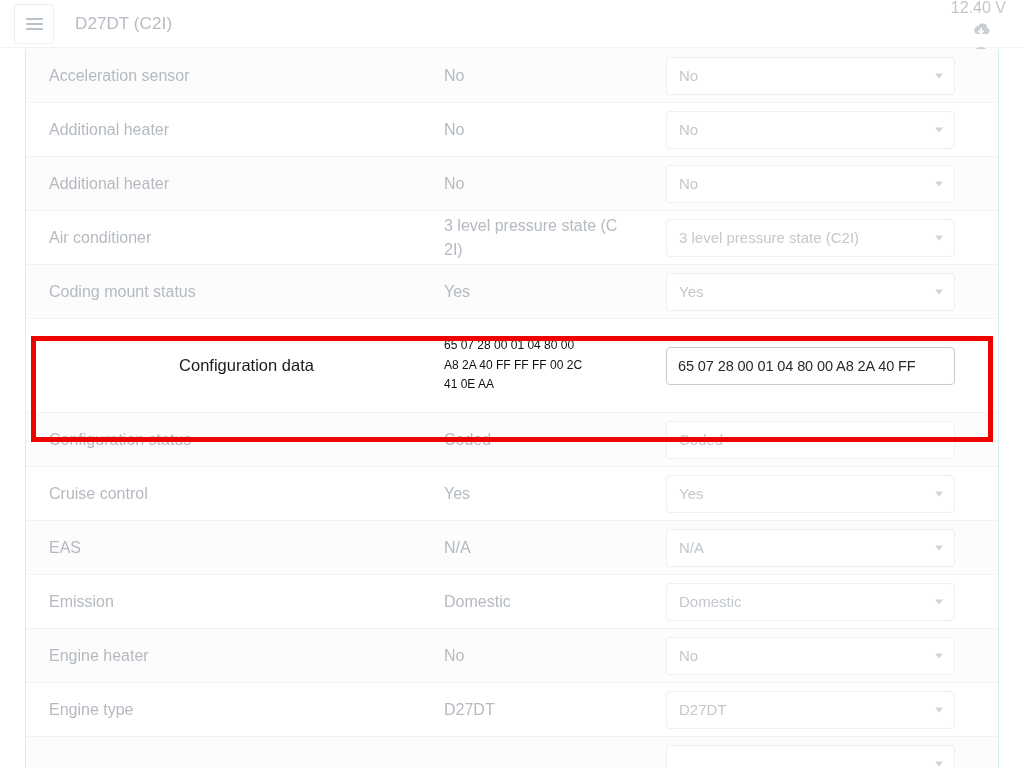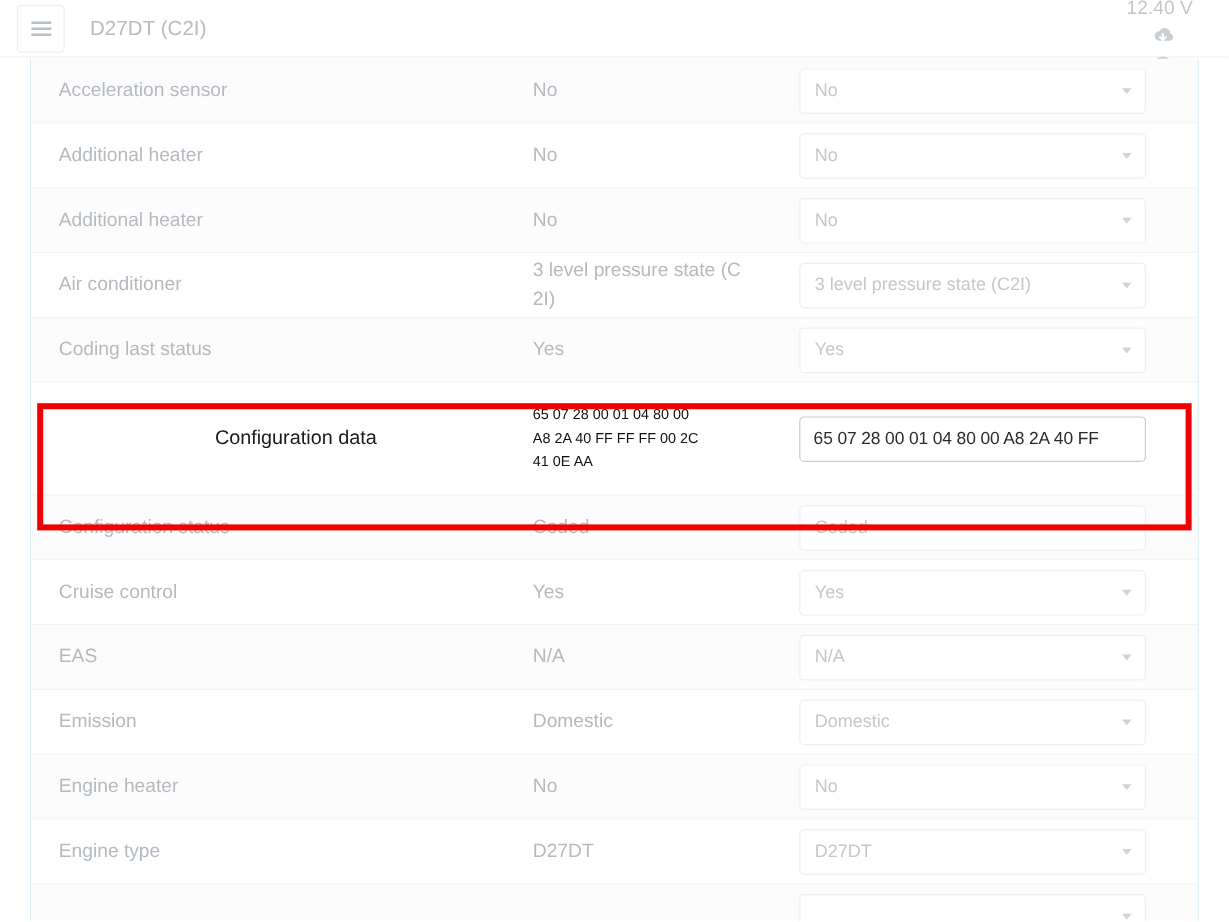--- a/index.html
+++ b/index.html
@@ -23,21 +23,21 @@
   .topbar {
     position: absolute;
     top: 0; left: 0;
     width: 1024px;
     height: 48px;
     background: #ffffff;
     border-bottom: 1px solid #f1f3f4;
     display: flex;
     align-items: center;
     box-sizing: border-box;
-    padding: 0 30px 0 14px;
+    padding: 0 18px 0 14px;
   }
 
   .menu-button {
     width: 38px;
     height: 38px;
     border: 1px solid #eceff1;
     border-radius: 4px;
     background: #ffffff;
     display: flex;
     flex-direction: column;
@@ -321,21 +321,21 @@
           <div class="cell-value">3 level pressure state (C
 2I)</div>
           <div class="cell-control">
             <div class="select-box">
               <span class="select-text">3 level pressure state (C2I)</span>
               <span class="select-caret"></span>
             </div>
           </div>
         </div>
         <div class="row striped">
-          <div class="cell-label">Coding last status</div>
+          <div class="cell-label">Coding mount status</div>
           <div class="cell-value">Yes</div>
           <div class="cell-control">
             <div class="select-box">
               <span class="select-text">Yes</span>
               <span class="select-caret"></span>
             </div>
           </div>
         </div>
         <div class="row highlight-row">
           <div class="cell-label">Configuration data</div>

